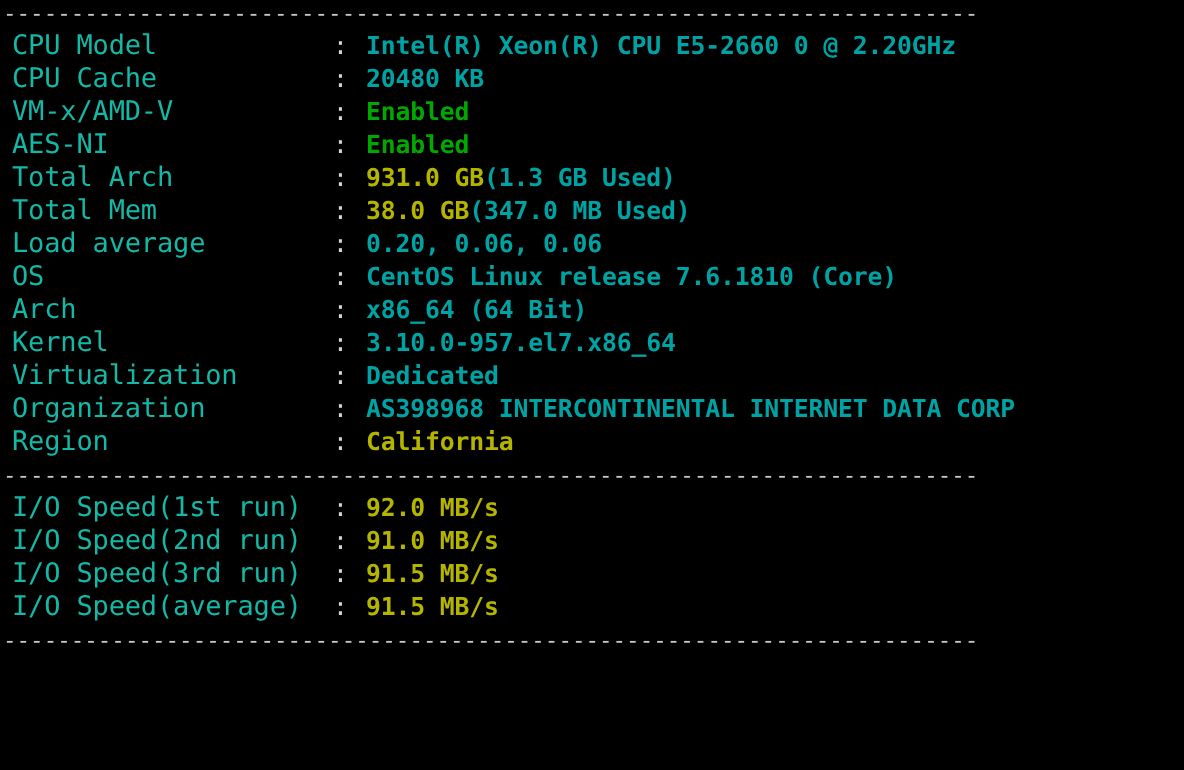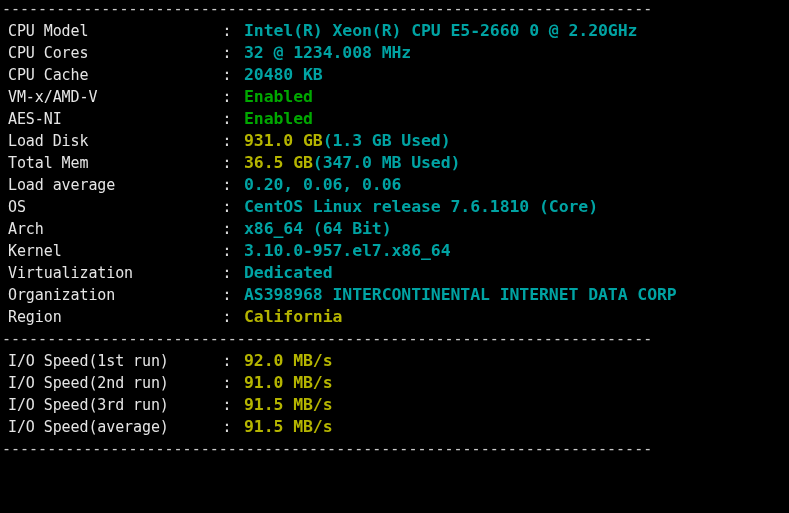--- a/index.html
+++ b/index.html
@@ -39,22 +39,22 @@
   .row {
     height: 22px;
     line-height: 22px;
     white-space: nowrap;
     font-size: 16.5px;
     font-family: "DejaVu Sans Mono", "Liberation Mono", monospace;
   }
   .label {
     display: inline-block;
     width: 214px;
-    color: #e5e5e5;
-    font-size: 15px;
+    color: #14b8a6;
+    font-size: 18px;
     letter-spacing: -0.1px;
     vertical-align: top;
   }
   .colon {
     display: inline-block;
     width: 22px;
     color: #d6d6d6;
     vertical-align: top;
   }
   .value {
@@ -69,26 +69,25 @@
 </style>
 </head>
 <body>
 
 <div id="terminal">
 
   <div class="rule rule-top">------------------------------------------------------------------------</div>
 
   <div class="rows" id="system-rows">
       <div class="row"><span class="label">CPU Model</span><span class="colon">:</span><span class="value c-cyan">Intel(R) Xeon(R) CPU E5-2660 0 @ 2.20GHz</span></div>
-      <div class="row"><span class="label">CPU Cores</span><span class="colon">:</span><span class="value c-cyan">32 @ 1234.008 MHz</span></div>
       <div class="row"><span class="label">CPU Cache</span><span class="colon">:</span><span class="value c-cyan">20480 KB</span></div>
       <div class="row"><span class="label">VM-x/AMD-V</span><span class="colon">:</span><span class="value c-green">Enabled</span></div>
       <div class="row"><span class="label">AES-NI</span><span class="colon">:</span><span class="value c-green">Enabled</span></div>
-      <div class="row"><span class="label">Load Disk</span><span class="colon">:</span><span class="value c-yellow">931.0 GB</span><span class="value c-cyan"> (1.3 GB Used)</span></div>
-      <div class="row"><span class="label">Total Mem</span><span class="colon">:</span><span class="value c-yellow">36.5 GB</span><span class="value c-cyan"> (347.0 MB Used)</span></div>
+      <div class="row"><span class="label">Total Arch</span><span class="colon">:</span><span class="value c-yellow">931.0 GB</span><span class="value c-cyan"> (1.3 GB Used)</span></div>
+      <div class="row"><span class="label">Total Mem</span><span class="colon">:</span><span class="value c-yellow">38.0 GB</span><span class="value c-cyan"> (347.0 MB Used)</span></div>
       <div class="row"><span class="label">Load average</span><span class="colon">:</span><span class="value c-cyan">0.20, 0.06, 0.06</span></div>
       <div class="row"><span class="label">OS</span><span class="colon">:</span><span class="value c-cyan">CentOS Linux release 7.6.1810 (Core)</span></div>
       <div class="row"><span class="label">Arch</span><span class="colon">:</span><span class="value c-cyan">x86_64 (64 Bit)</span></div>
       <div class="row"><span class="label">Kernel</span><span class="colon">:</span><span class="value c-cyan">3.10.0-957.el7.x86_64</span></div>
       <div class="row"><span class="label">Virtualization</span><span class="colon">:</span><span class="value c-cyan">Dedicated</span></div>
       <div class="row"><span class="label">Organization</span><span class="colon">:</span><span class="value c-cyan">AS398968 INTERCONTINENTAL INTERNET DATA CORP</span></div>
       <div class="row"><span class="label">Region</span><span class="colon">:</span><span class="value c-yellow">California</span></div>
     </div>
 
   <div class="rule">------------------------------------------------------------------------</div>

